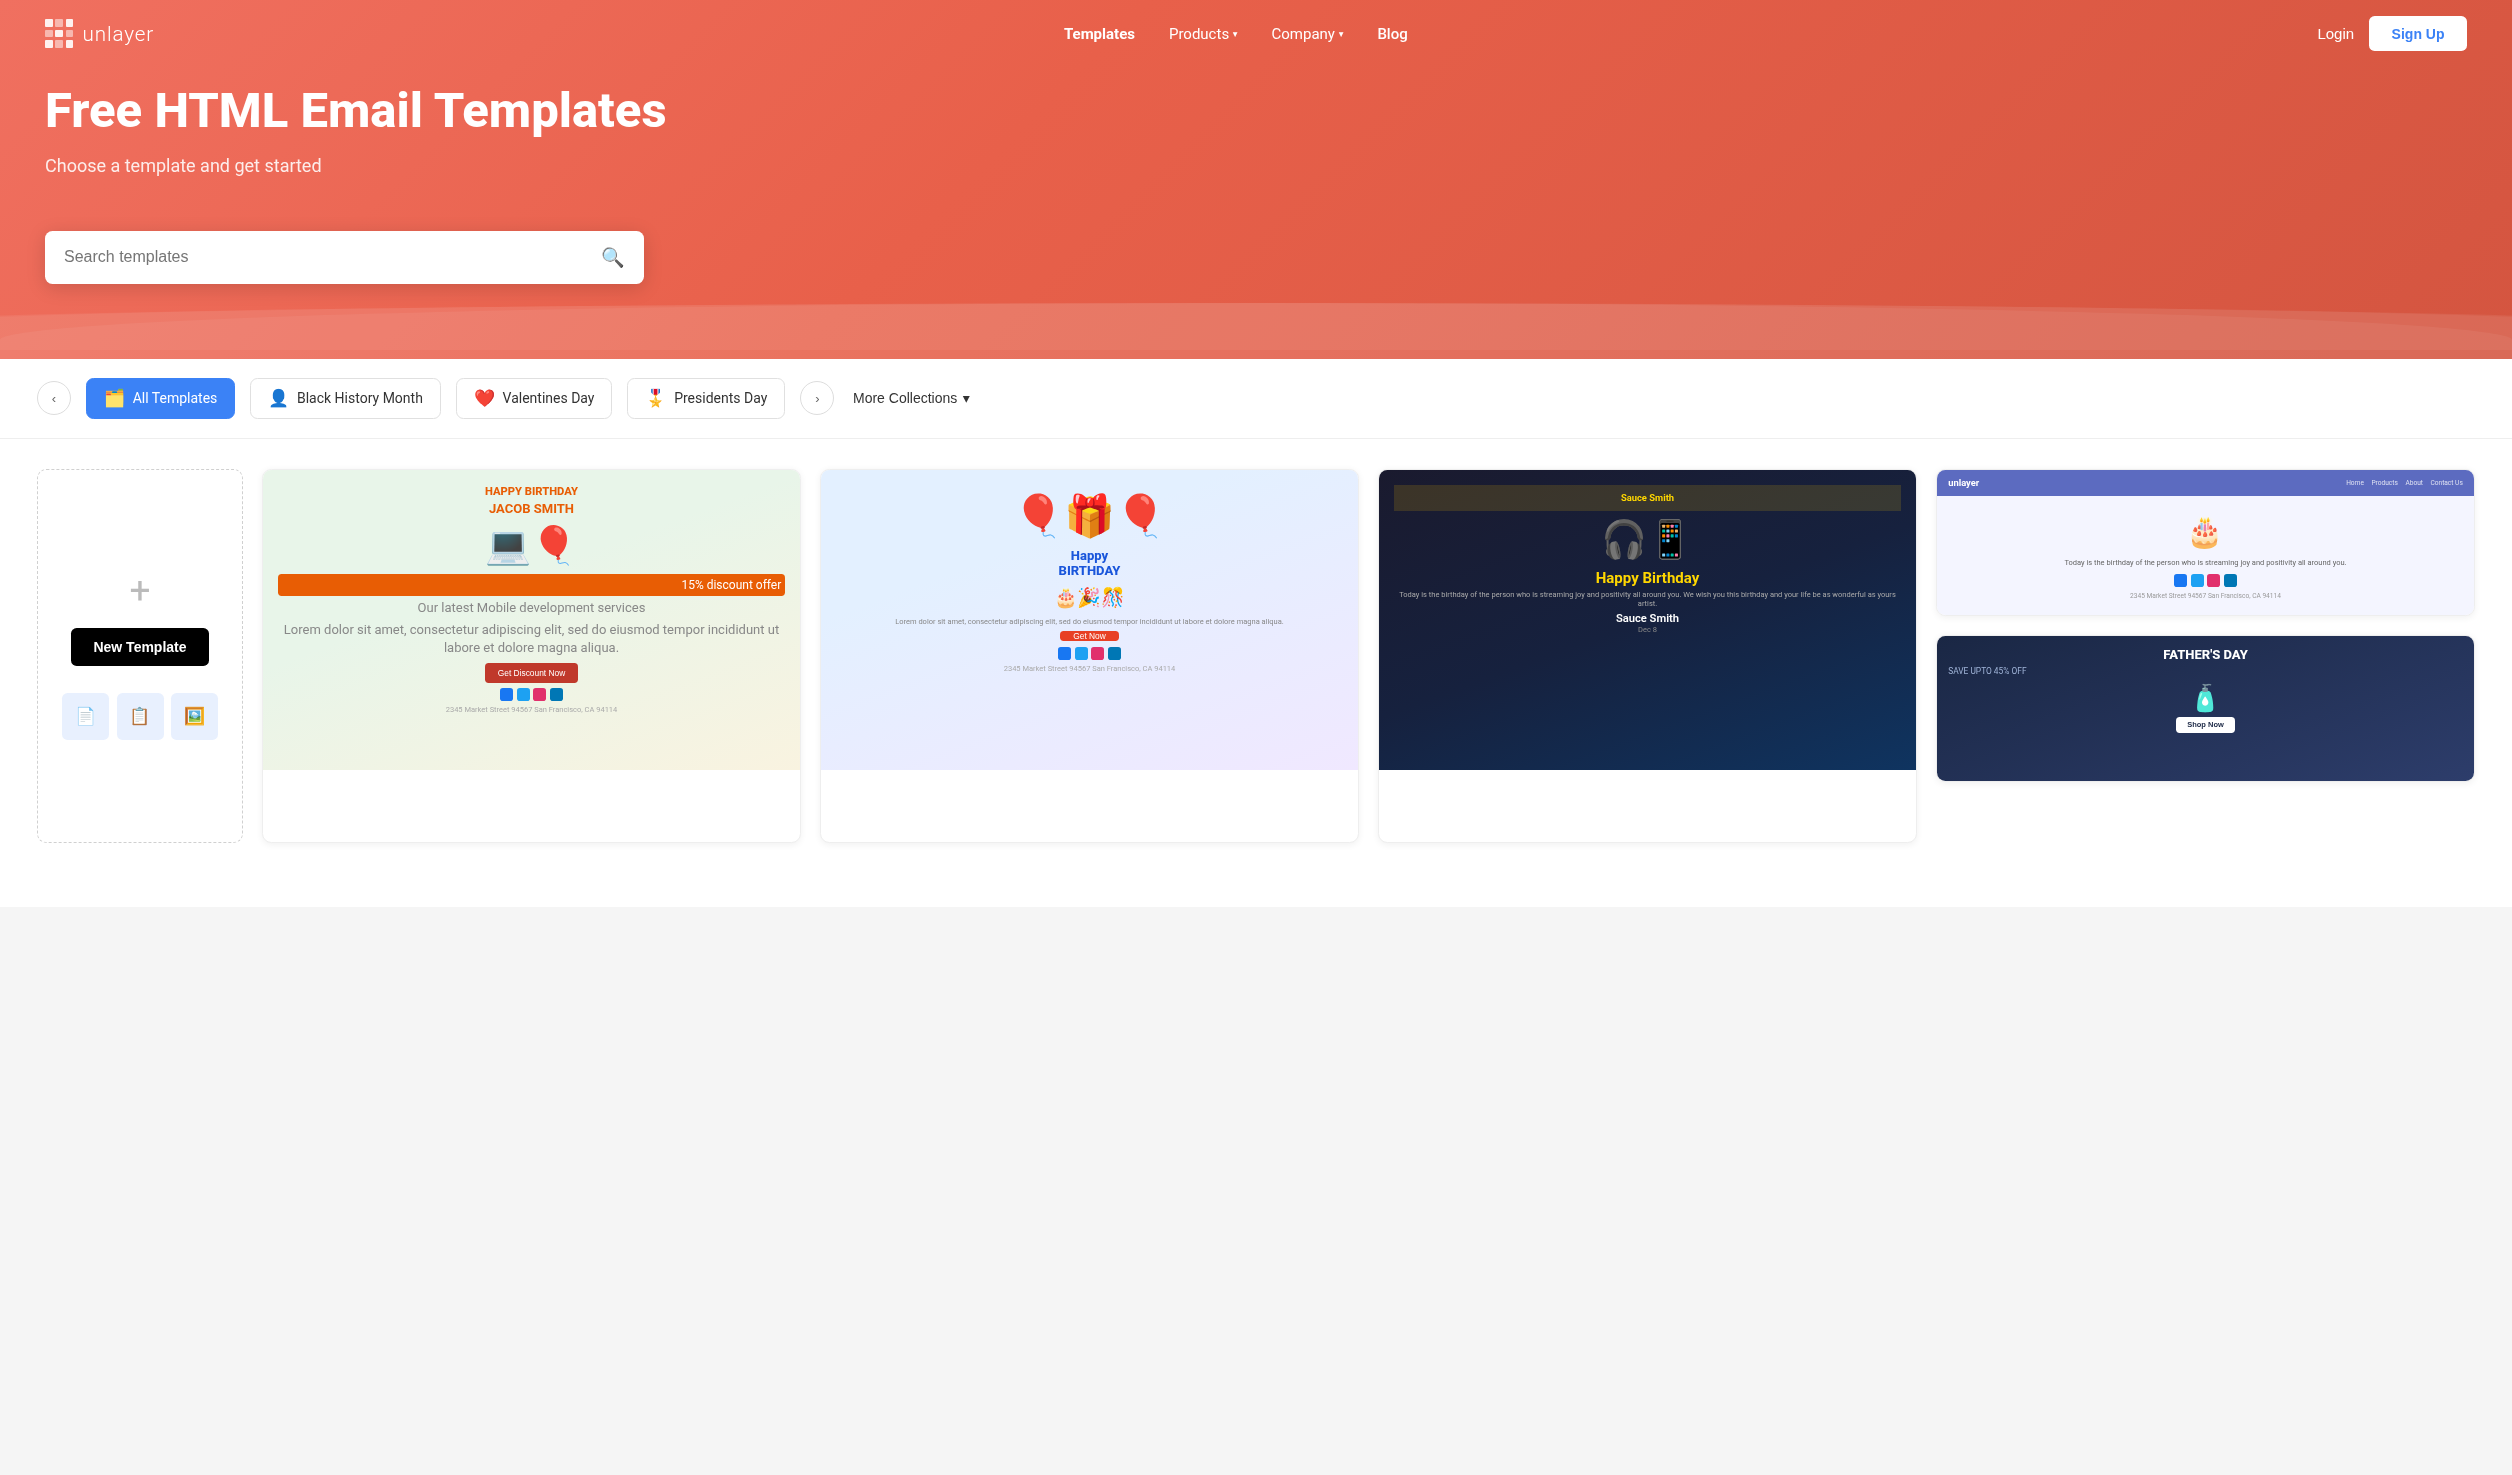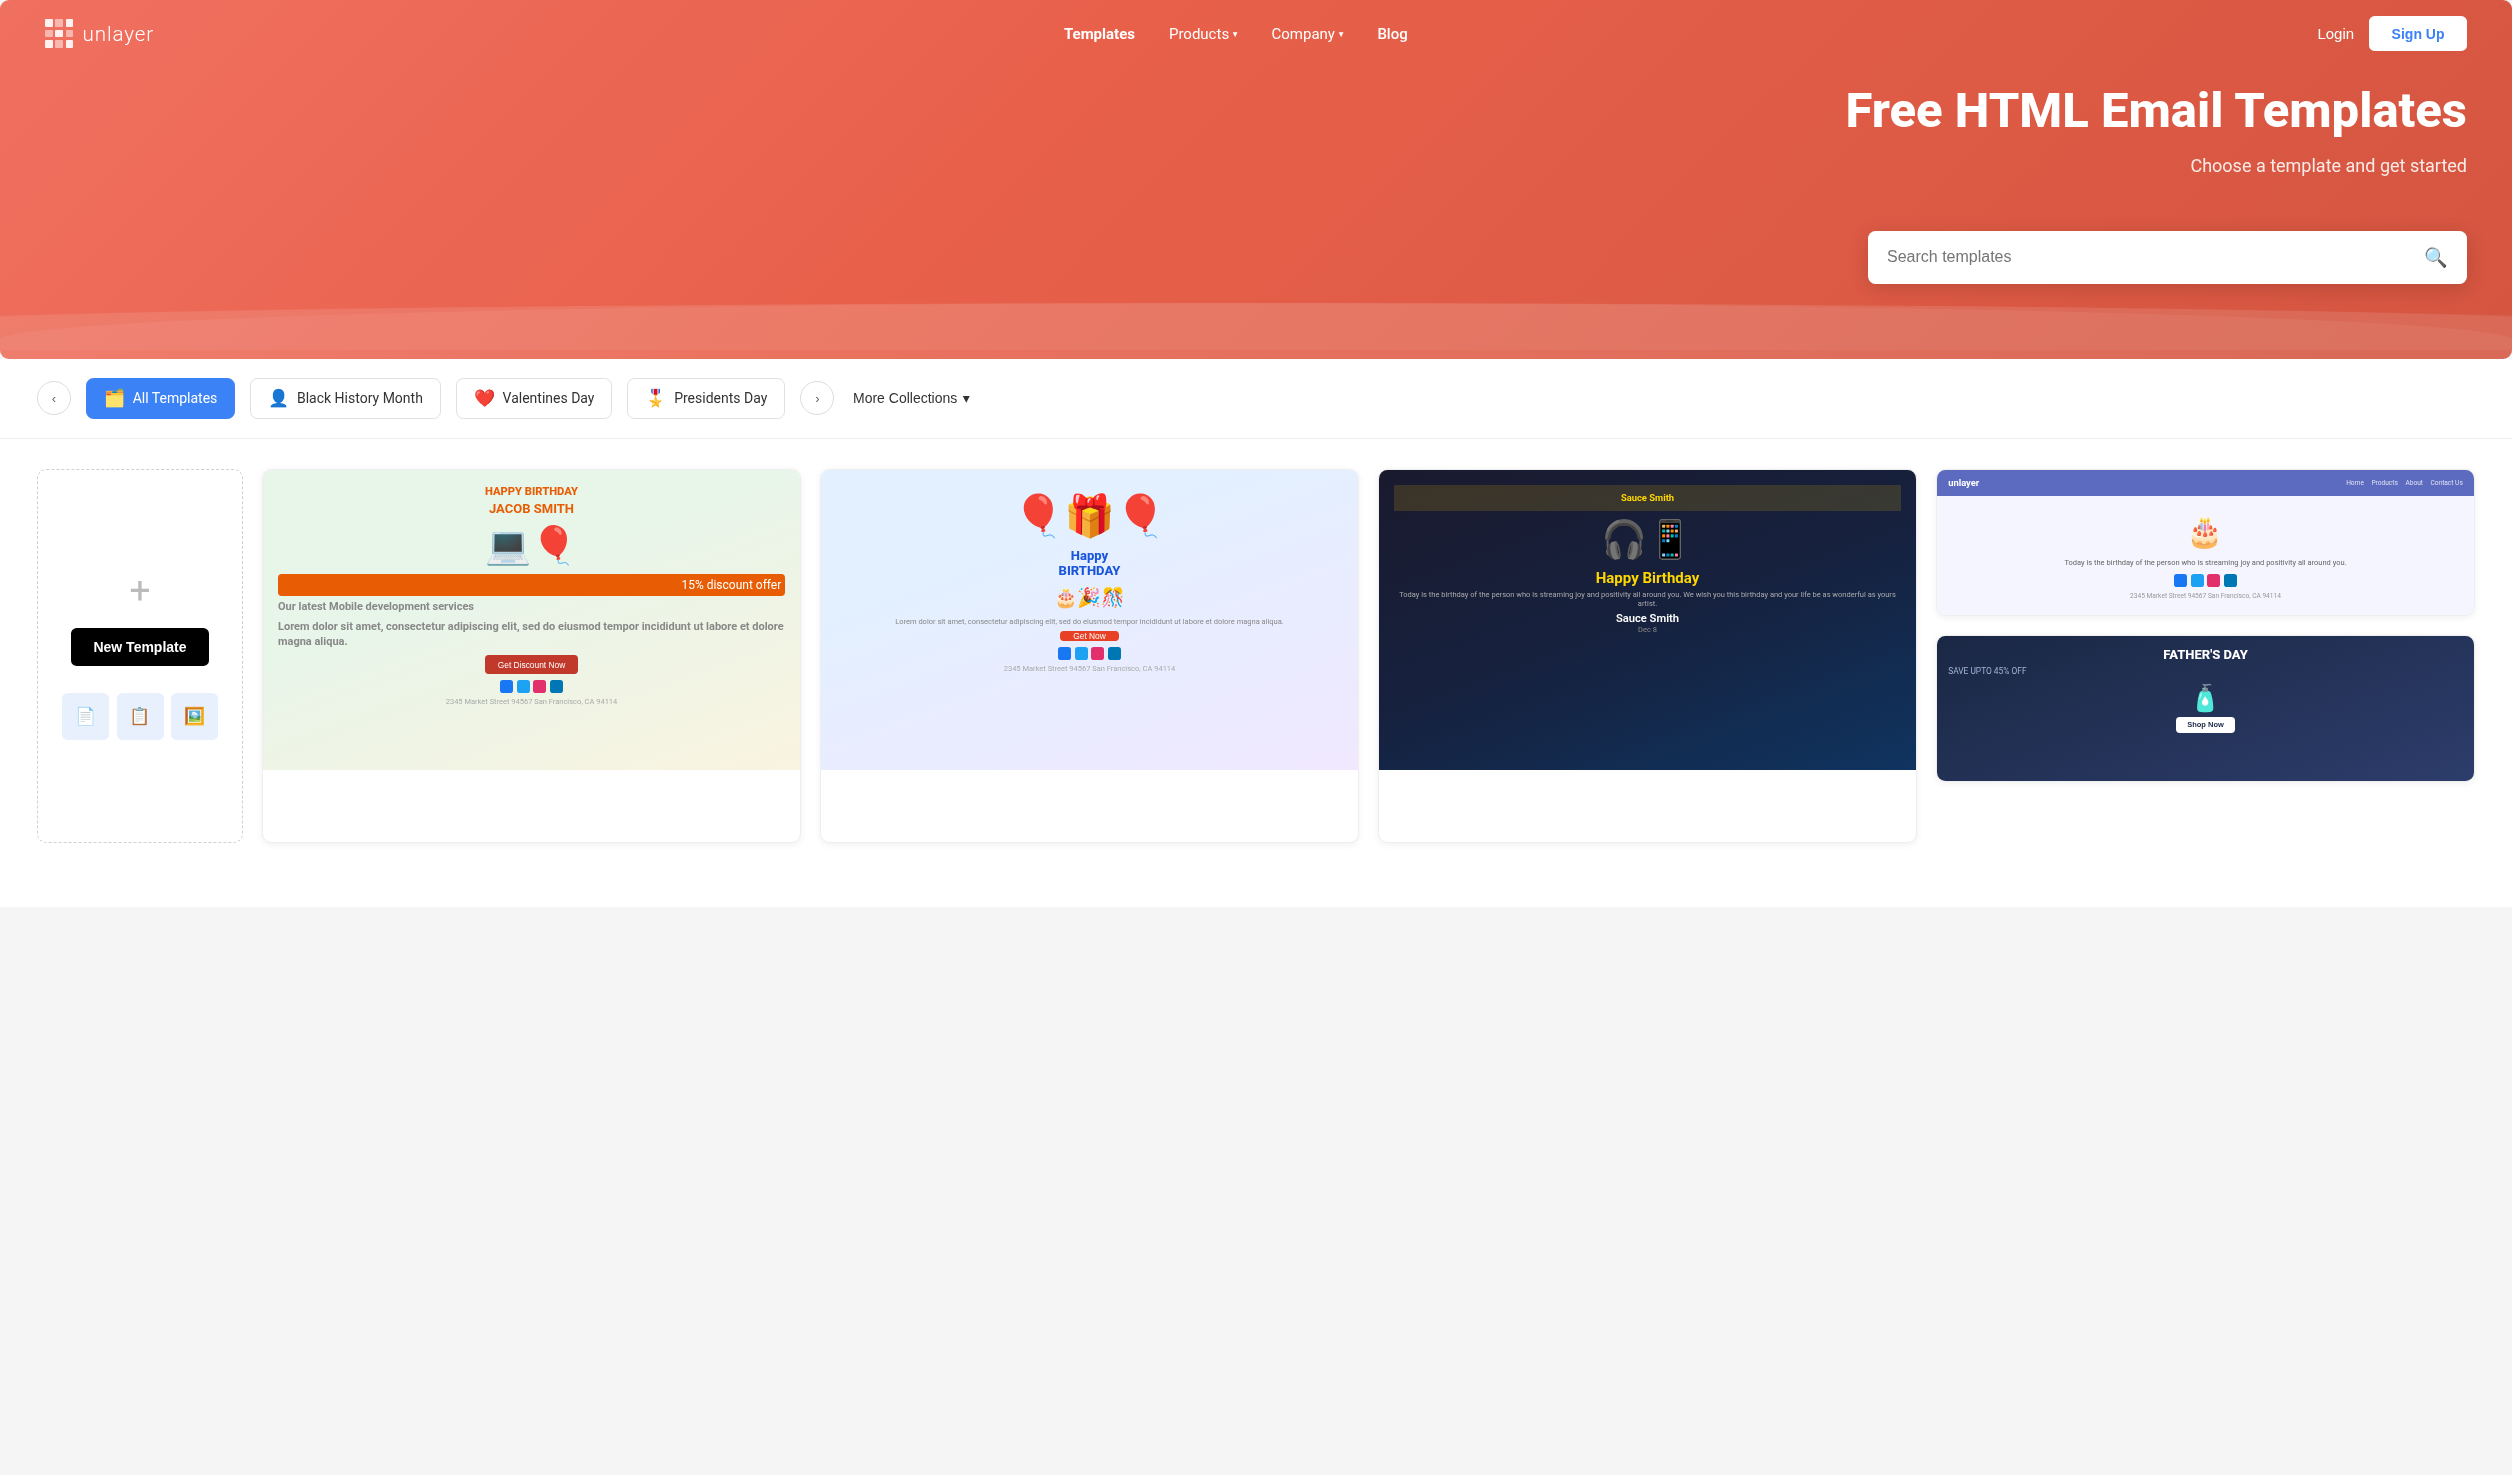--- a/index.html
+++ b/index.html
@@ -21,22 +21,22 @@
     .nav-link.active { font-weight: 700; }
     .nav-link-dropdown { display: flex; align-items: center; gap: 3.7px; color: white; font-size: 15px; cursor: pointer; }
     .nav-link-dropdown .arrow { font-size: 9.4px; margin-top: 0.9px; }
     .nav-actions { display: flex; align-items: center; gap: 15px; }
     .btn-login { color: white; background: transparent; border: none; font-size: 15px; cursor: pointer; }
     .btn-signup { color: #3b82f6; background: white; border: none; border-radius: 5.6px; padding: 9.4px 22.5px; font-size: 14px; font-weight: 600; cursor: pointer; }
 
     
     .hero {
       background: linear-gradient(135deg, #f07060 0%, #e8604a 40%, #d45540 100%);
-      min-height: 356px; display: flex; flex-direction: column; align-items: flex-end;
-      justify-content: center; padding: 84px 45px 75px; position: relative; overflow: hidden; border-radius: 9px;
+      min-height: 356px; display: flex; flex-direction: column; align-items: flex-start;
+      justify-content: center; padding: 84px 45px 75px; position: relative; overflow: hidden;
     }
     .hero::after {
       content: ''; position: absolute; bottom: -56px; left: 0; right: 0; height: 112px;
       background: rgba(255,255,255,0.06); border-radius: 50% 50% 0 0 / 37px;
     }
     .hero-waves {
       position: absolute; bottom: 0; left: 0; right: 0; height: 75px; overflow: hidden;
     }
     .hero-wave {
       position: absolute; bottom: 0; left: -10%; width: 120%;
@@ -127,21 +127,21 @@
     .premium-wrap {
       position: absolute; top: 0; right: 0; width: 67px; height: 67px; overflow: hidden;
     }
 
     
     .bday1 { background: linear-gradient(160deg, #e8f5e9 40%, #f9f3e0 100%); padding: 15px; }
     .bday1-title { color: #e85d04; font-size: 11.2px; font-weight: 800; text-align: center; margin-bottom: 3.7px; }
     .bday1-name { color: #e85d04; font-size: 13px; font-weight: 700; text-align: center; margin-bottom: 7.5px; }
     .bday1-illustration { text-align: center; font-size: 37px; margin: 7.5px 0; }
     .bday1-offer { background: #e85d04; color: white; font-size: 12px; text-align: right; padding: 3.7px; border-radius: 3.7px; margin: 3.7px 0; }
-    .bday1-text { font-size: 11px; color: #888; margin: 3.7px 0; line-height: 1.4; font-weight: bold; }
+    .bday1-text { font-size: 13px; color: #888; text-align: center; margin: 3.7px 0; line-height: 1.4; }
     .bday1-btn { background: #c0392b; color: white; border: none; border-radius: 3.7px; padding: 4.7px 13px; font-size: 8.4px; display: block; margin: 5.6px auto; cursor: pointer; }
     .bday1-footer { font-size: 7.5px; color: #aaa; text-align: center; }
     .bday1-social { display: flex; gap: 3.7px; justify-content: center; margin: 3.7px 0; }
     .social-dot { width: 13px; height: 13px; border-radius: 2.8px; }
 
     
     .bday2 { background: linear-gradient(160deg, #e3f0ff 30%, #f0e8ff 100%); padding: 15px; }
     .bday2-title { color: #1a56db; font-size: 13px; font-weight: 800; text-align: center; line-height: 1.2; margin-bottom: 3.7px; }
     .bday2-illustration { text-align: center; font-size: 41px; margin: 7.5px 0; }
     .bday2-text { font-size: 7.5px; color: #888; text-align: center; margin: 3.7px 0; }

